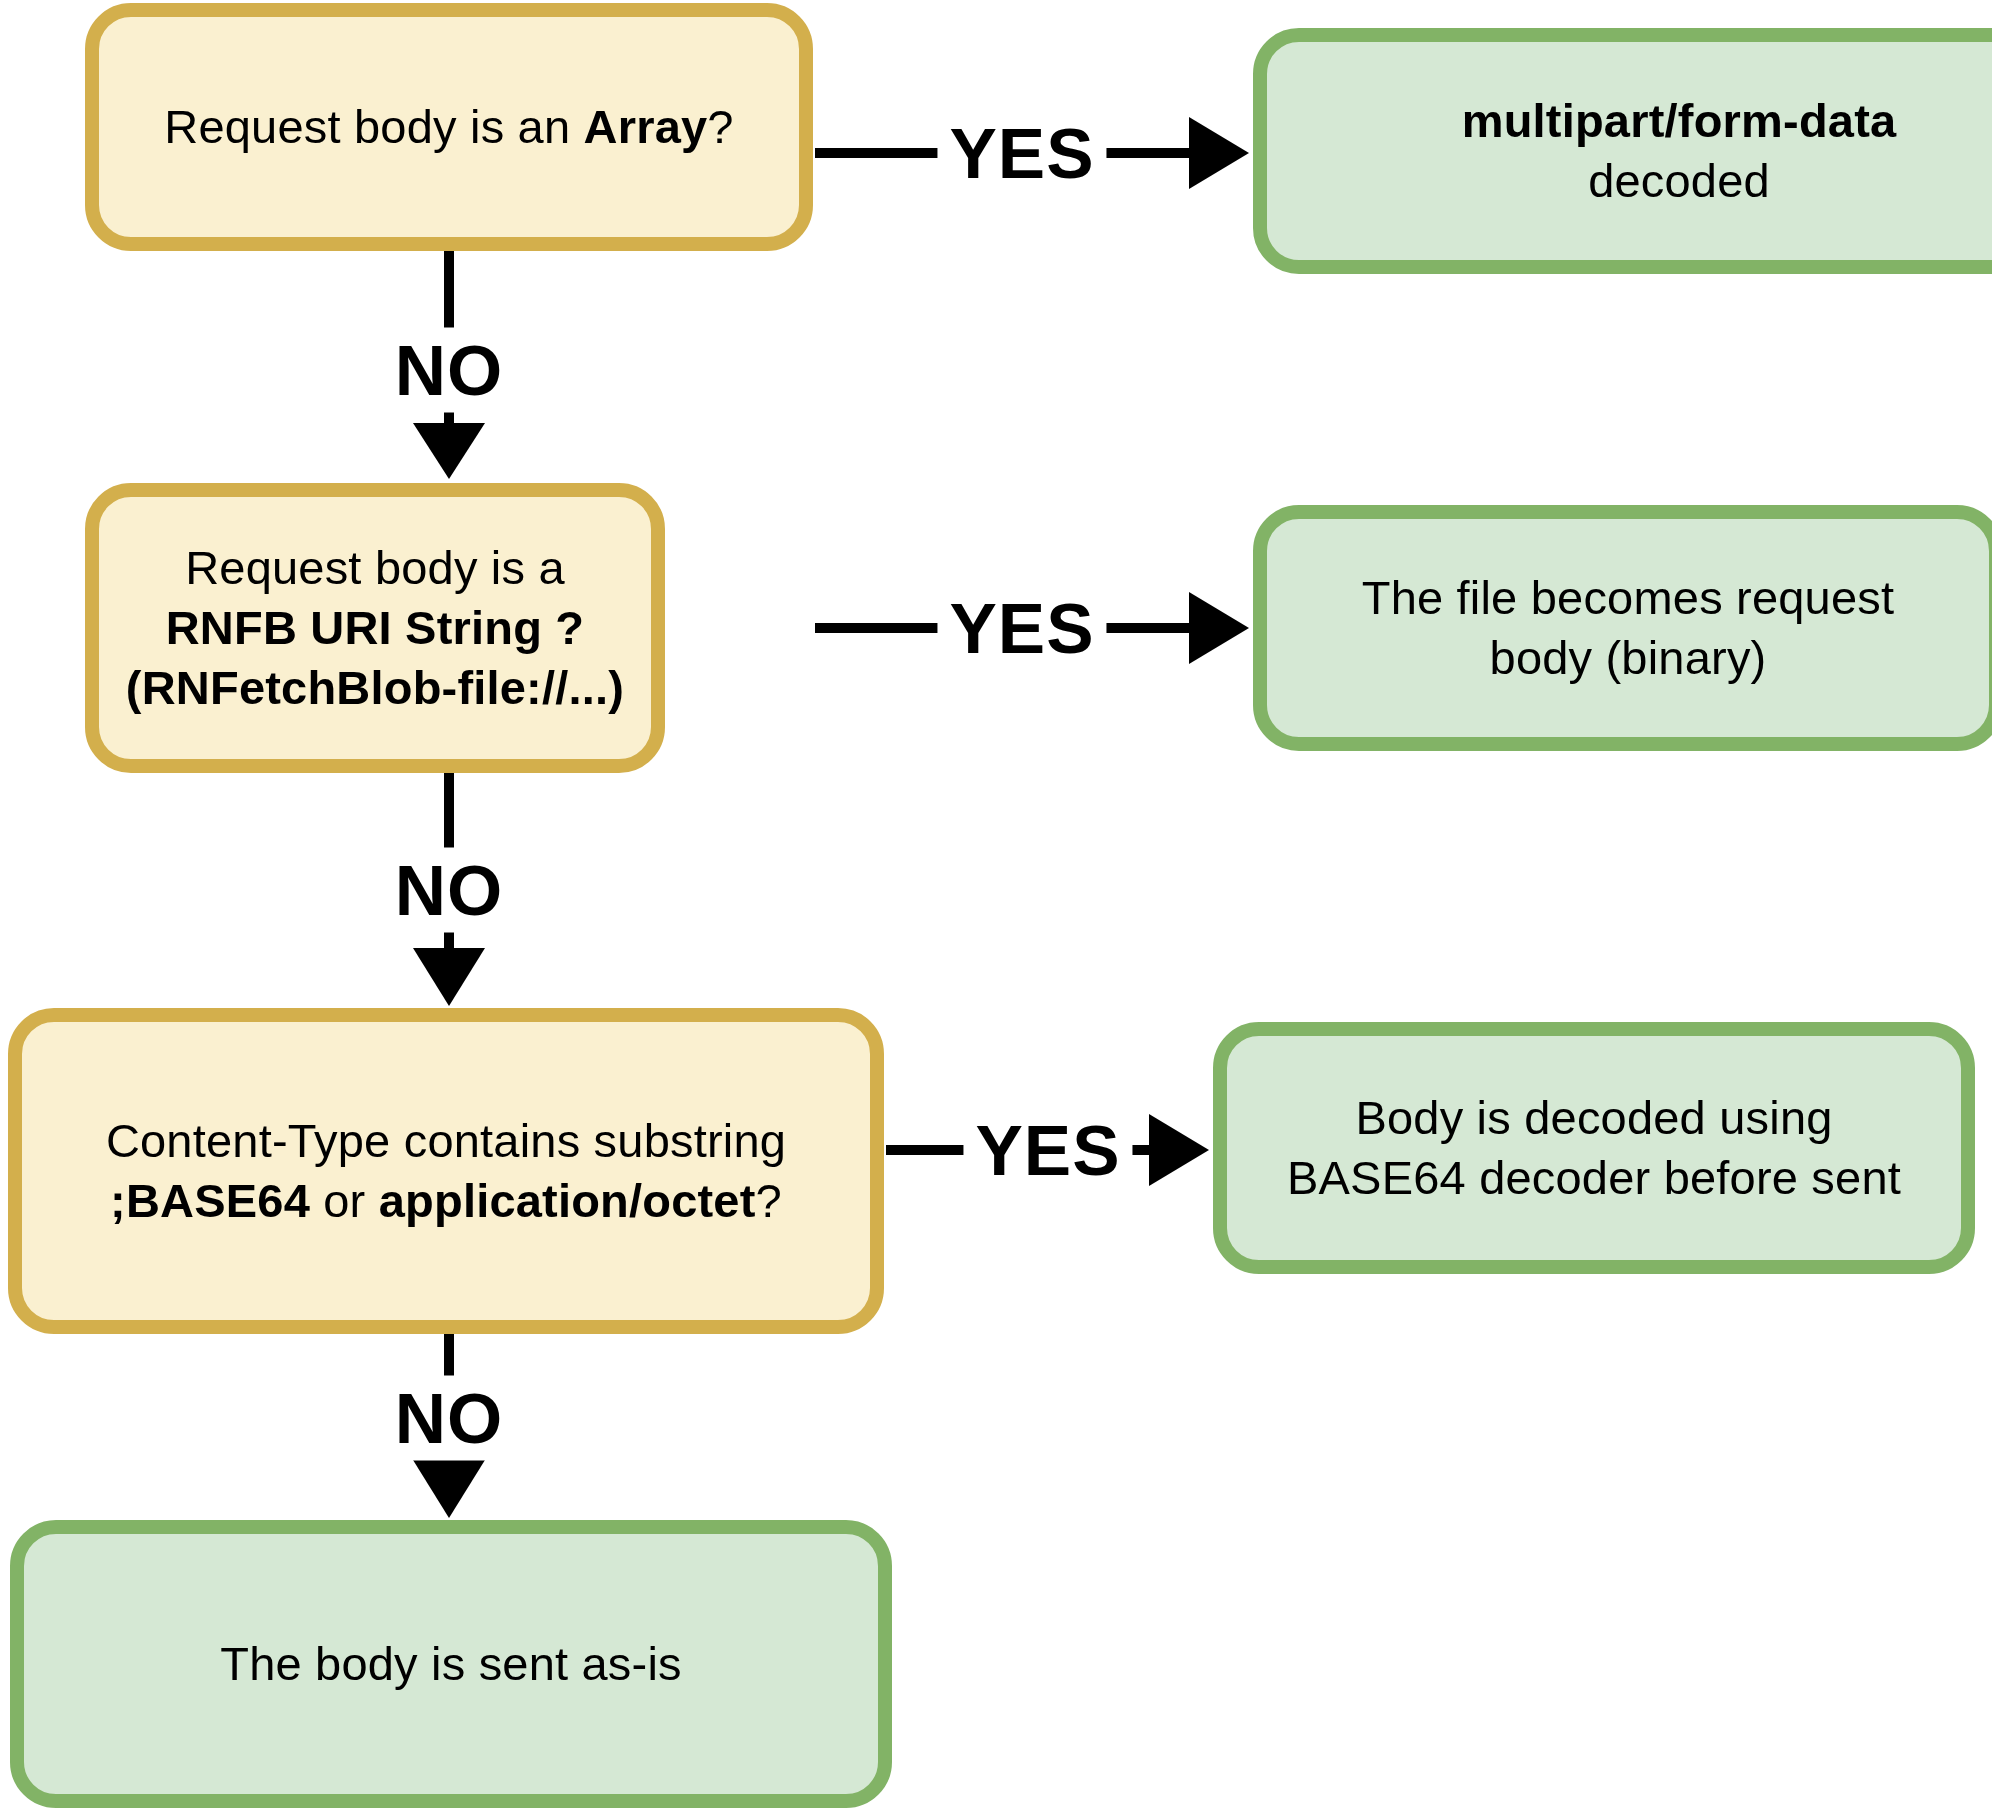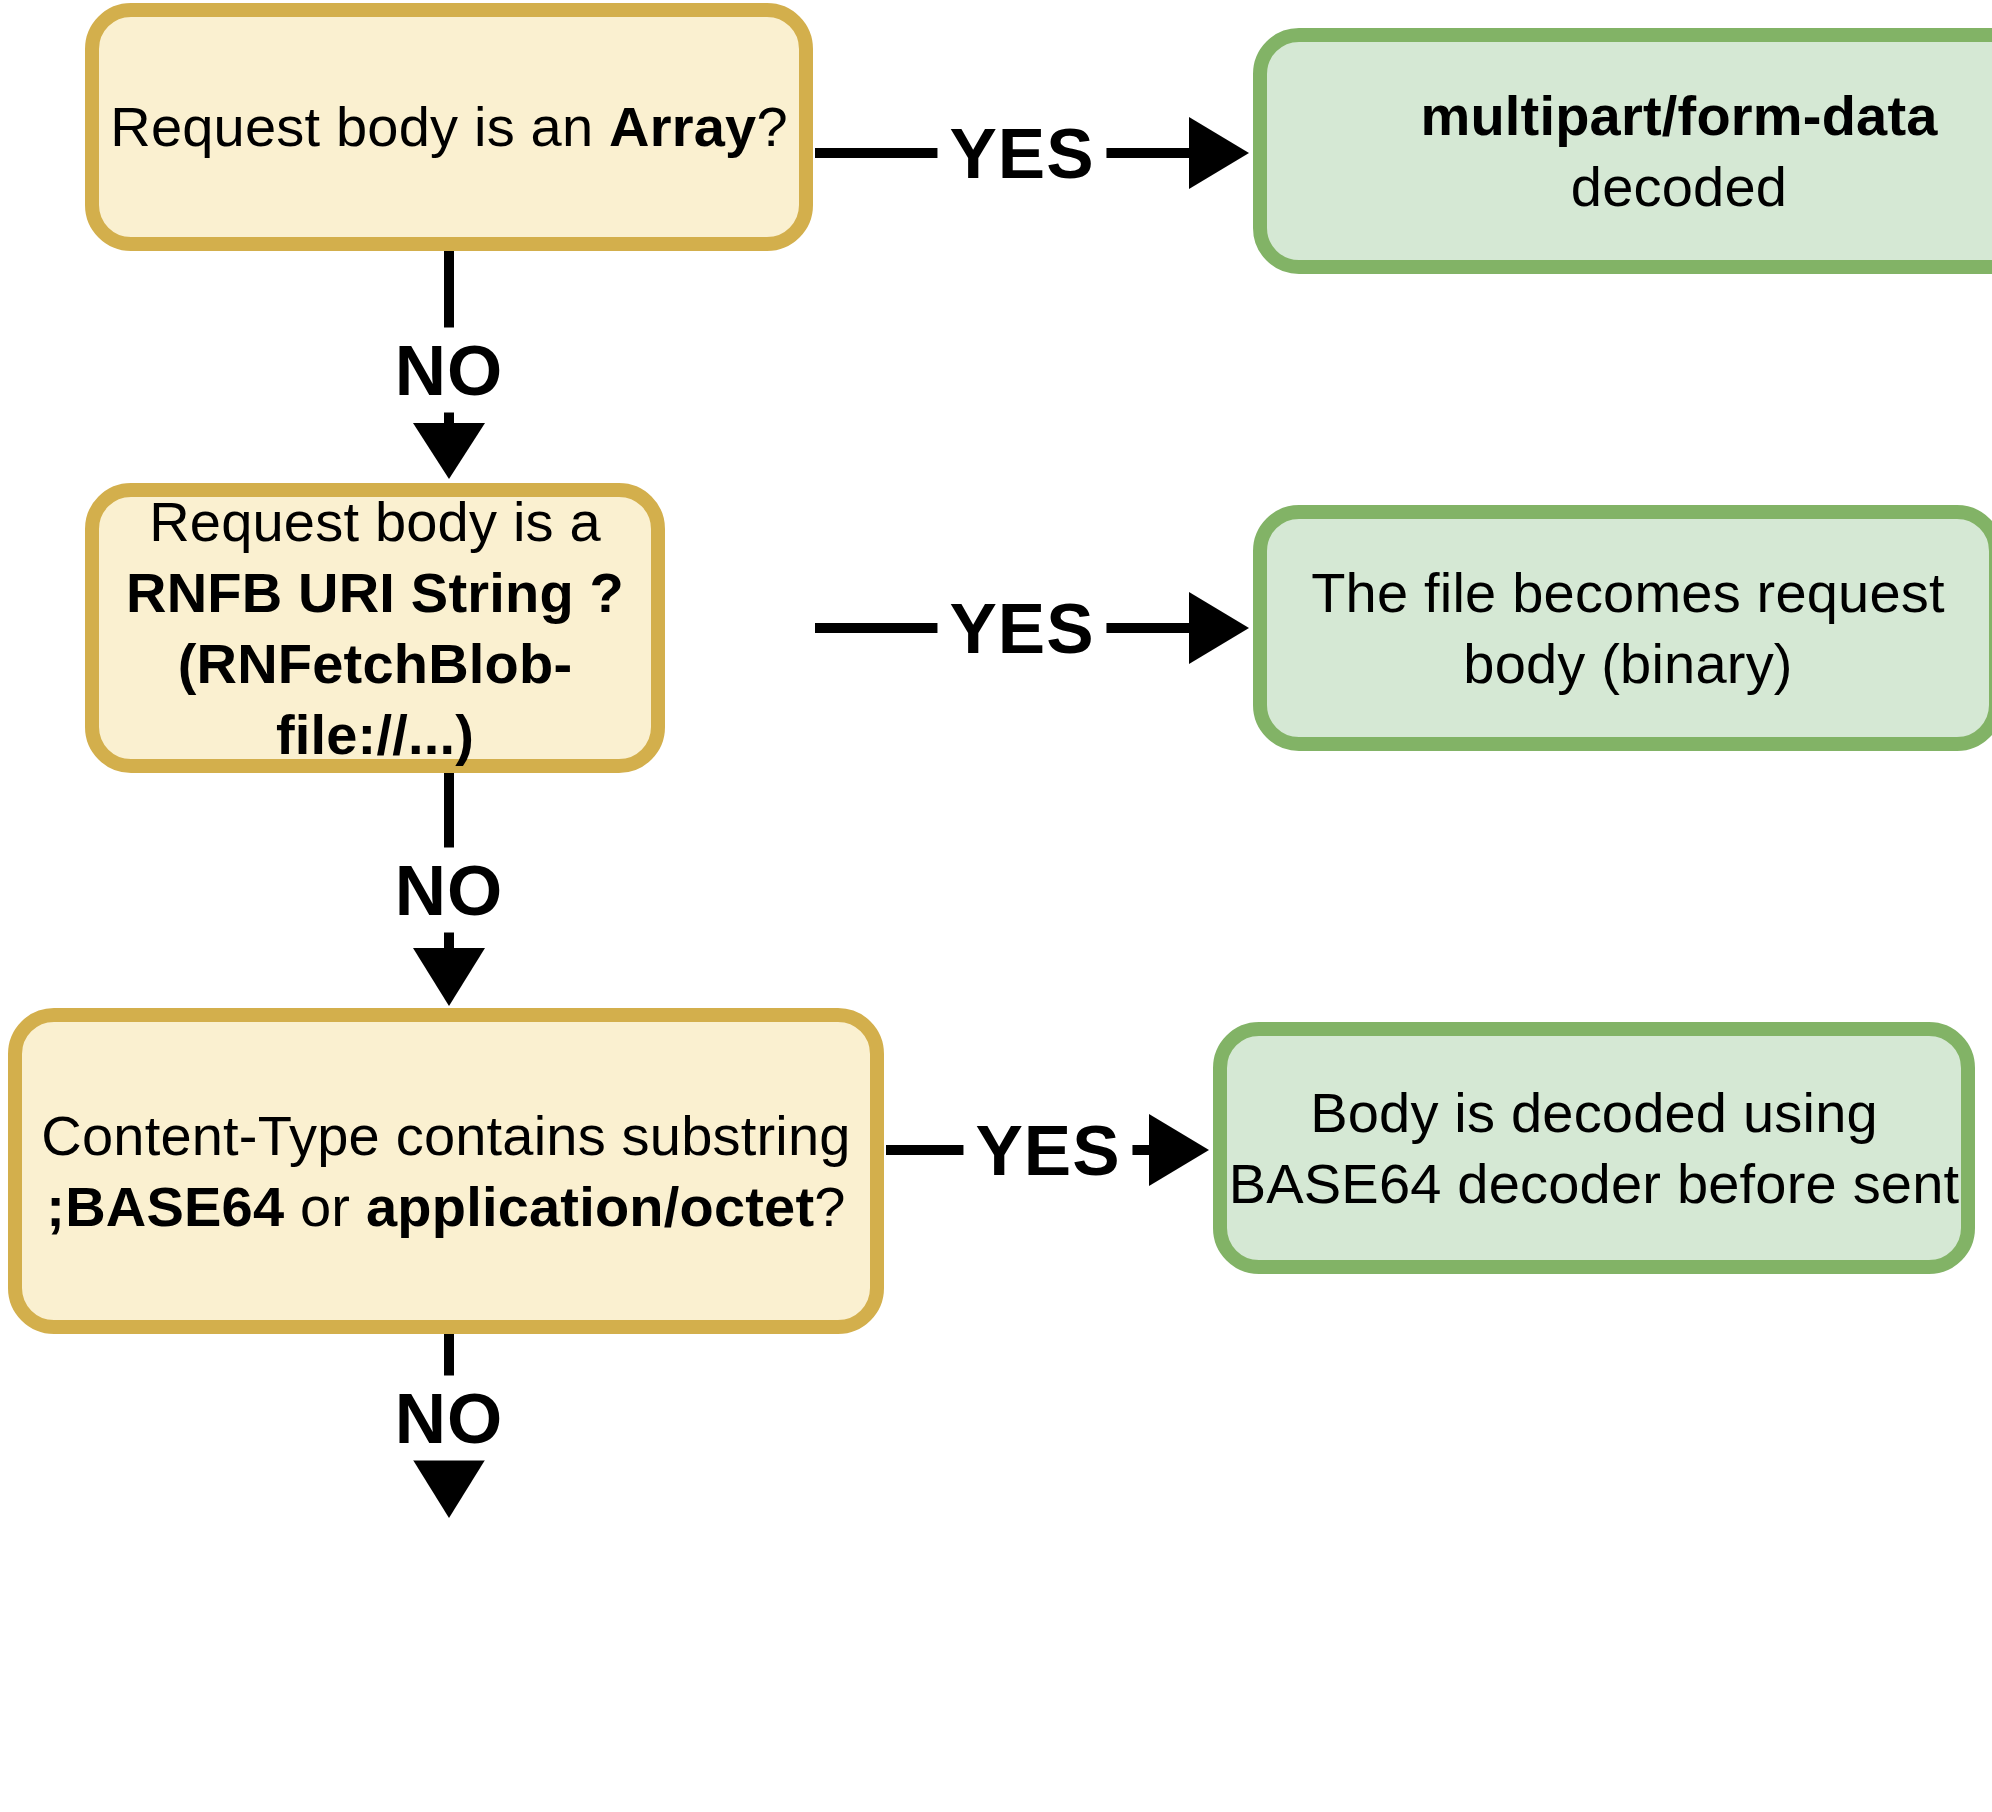--- a/index.html
+++ b/index.html
@@ -13,21 +13,21 @@
   }
   .node {
     position: absolute;
     box-sizing: border-box;
     border-radius: 46px;
     border: 14px solid;
     display: flex;
     align-items: center;
     justify-content: center;
     text-align: center;
-    font-size: 56px;
+    font-size: 47px;
     line-height: 1.27;
     letter-spacing: 0.2px;
   }
   .node.question {
     background: var(--q-fill, #FAF0D0);
     border-color: var(--q-border, #D3AF4C);
   }
   .node.answer {
     background: var(--a-fill, #D5E8D4);
     border-color: var(--a-border, #82B366);
@@ -125,20 +125,25 @@
     </div>
   </div>
 
   <div class="node answer" style="left:1213px; top:1022px; width:762px; height:252px;">
     <div>
       <div><span>Body is decoded using</span></div>
       <div><span>BASE64 decoder before sent</span></div>
     </div>
   </div>
 
+  <div class="node answer" style="left:10px; top:1520px; width:882px; height:288px;">
+    <div>
+      <div><span>The body is sent as-is</span></div>
+    </div>
+  </div>
 
   <div class="edge-label" style="left:1022px; top:153px;">YES</div>
   <div class="edge-label" style="left:449px; top:370px;">NO</div>
   <div class="edge-label" style="left:1022px; top:628px;">YES</div>
   <div class="edge-label" style="left:449px; top:890px;">NO</div>
   <div class="edge-label" style="left:1048px; top:1150px;">YES</div>
   <div class="edge-label" style="left:449px; top:1418px;">NO</div>
 
 </div>
 

